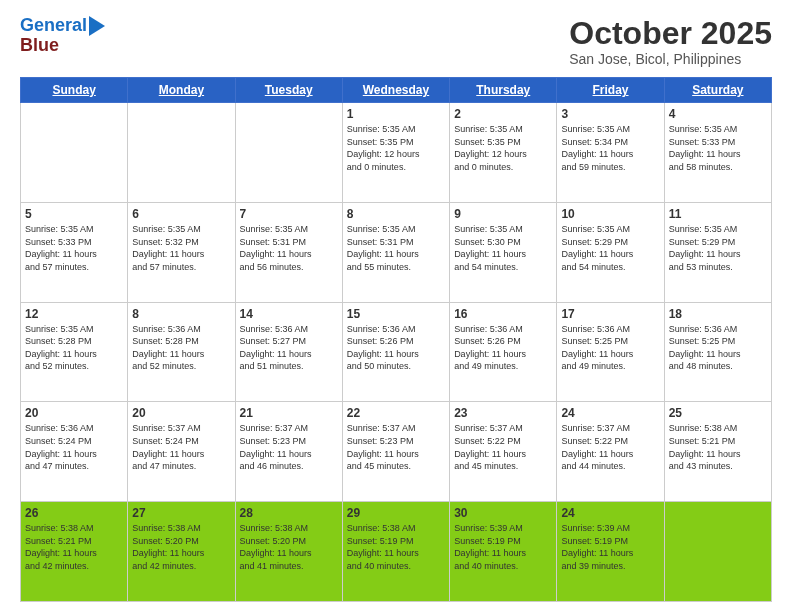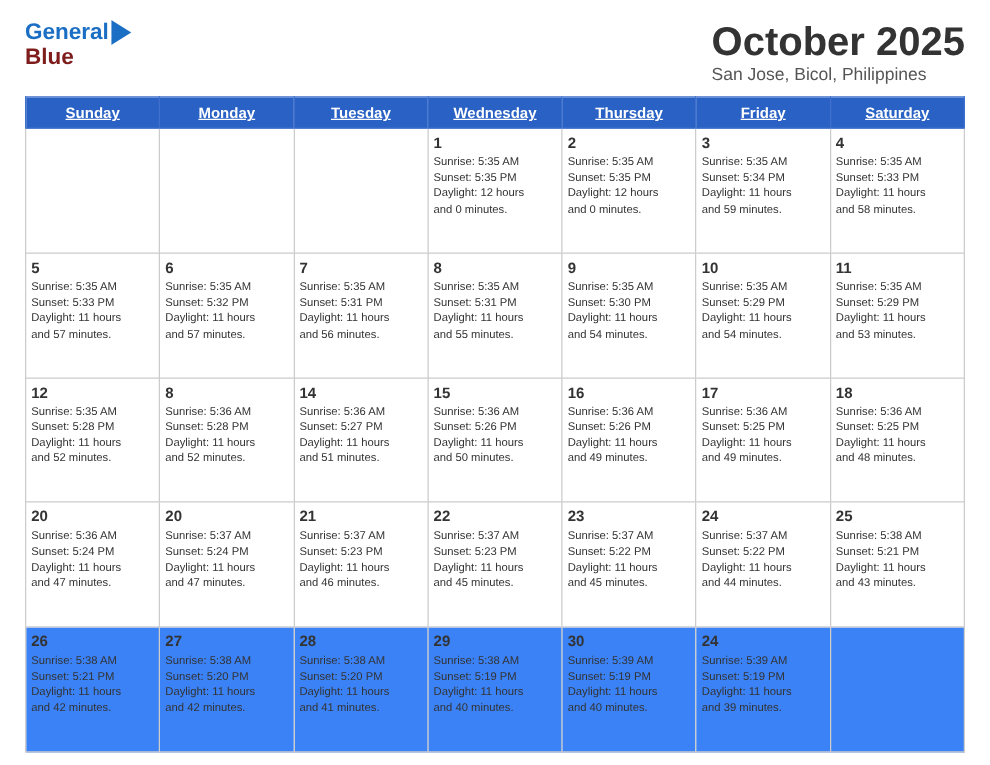--- a/index.html
+++ b/index.html
@@ -74,21 +74,21 @@
     .calendar tbody tr td {
       border: 1px solid #ccc;
       vertical-align: top;
       padding: 4px 4px;
       font-size: 9.5px;
       color: #333;
       height: 80px;
       background: #fff;
     }
     .calendar tbody tr:last-child td {
-      background: #3b82f6;
+      background: #84cc16;
     }
     .day-num {
       font-size: 12px;
       font-weight: bold;
       display: block;
       margin-bottom: 2px;
     }
     .day-info {
       font-size: 9px;
       line-height: 1.4;

